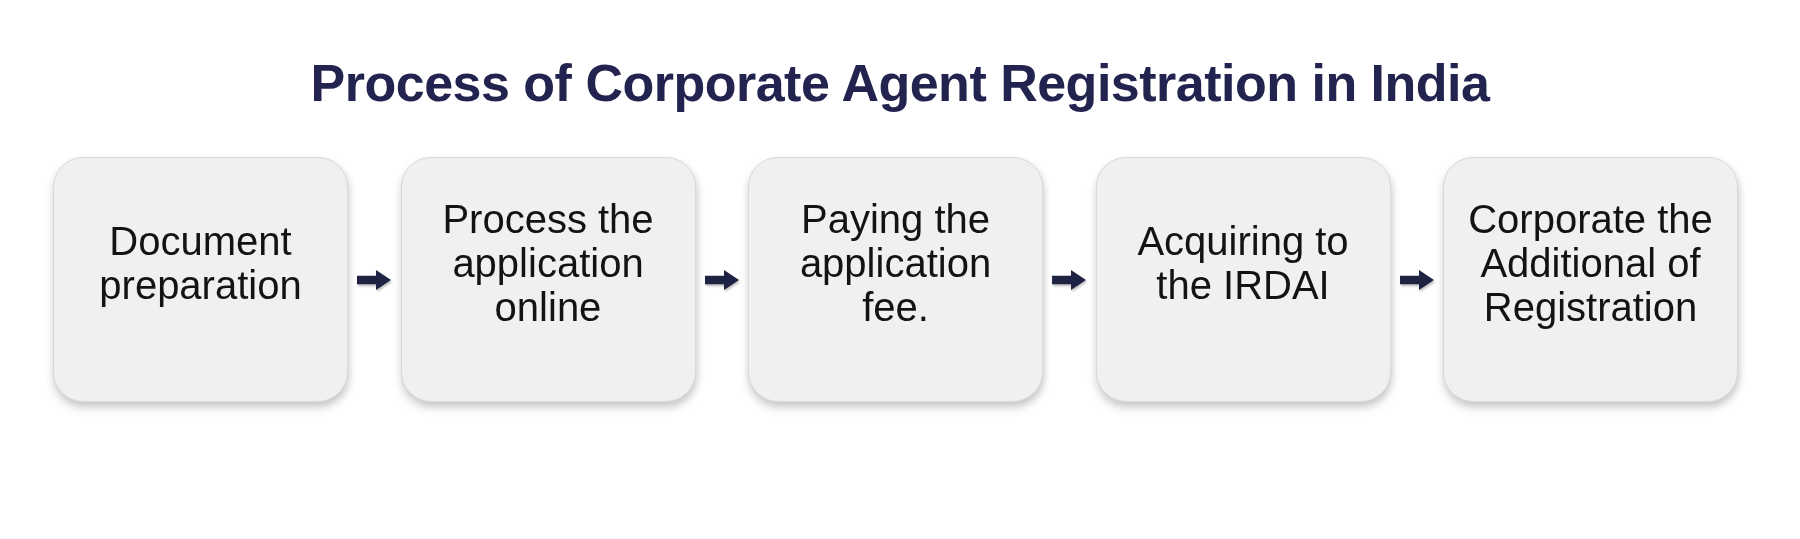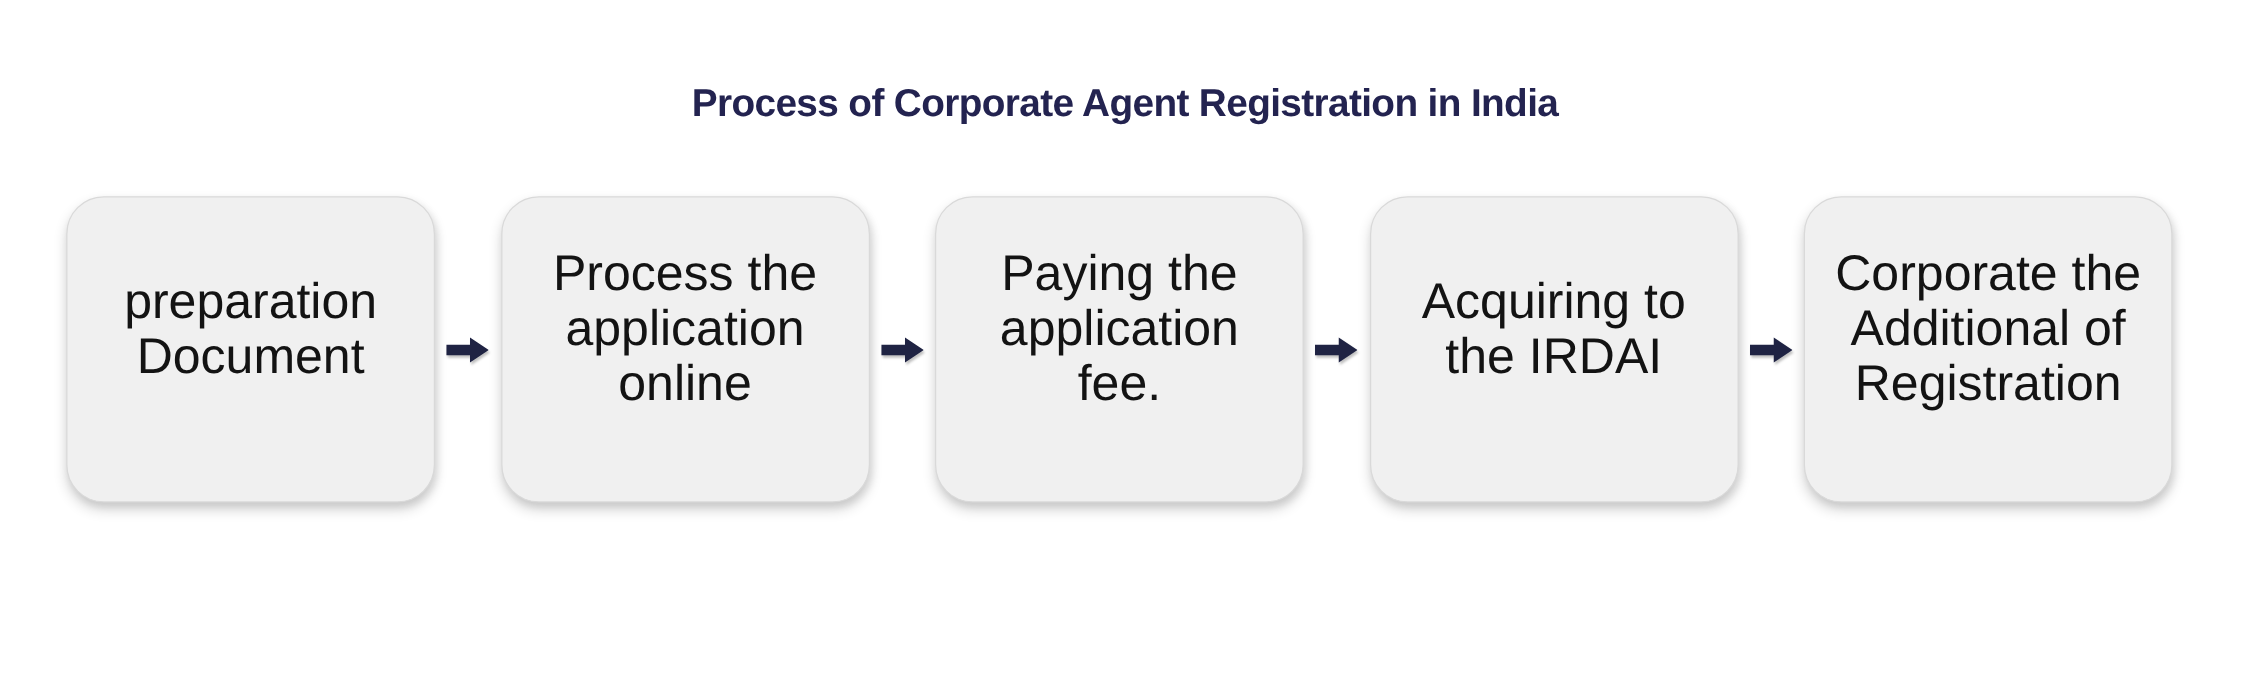--- a/index.html
+++ b/index.html
@@ -11,21 +11,21 @@
     overflow: hidden;
   }
   .page {
     width: 100%;
     height: 100%;
     box-sizing: border-box;
   }
   .title {
     margin: 57px 40px 0;
     text-align: center;
-    font-size: 31px;
+    font-size: 52px;
     line-height: 52px;
     font-weight: 700;
     letter-spacing: -0.5px;
     color: var(--title-color, #232350);
   }
   .flow-row {
     margin-top: 48px;
     padding: 0 62px 0 53px;
     height: 245px;
     display: flex;
@@ -62,22 +62,22 @@
     filter: drop-shadow(1px 2px 1px rgba(0, 0, 0, 0.25));
   }
 </style>
 </head>
 <body>
 
 <div class="page">
   <h1 class="title">Process of Corporate Agent Registration in India</h1>
   <div class="flow-row" id="flow-row">
       <div class="step-box">
+        <div class="step-line">Document</div>
         <div class="step-line">preparation</div>
-        <div class="step-line">Document</div>
       </div>
       <svg viewBox="0 0 34 24" class="arrow">
         <path d="M0 7.8 L19 7.8 L19 2 L34 12 L19 22 L19 16.2 L0 16.2 Z" fill="currentColor"></path>
       </svg>
       <div class="step-box">
         <div class="step-line">Process the</div>
         <div class="step-line">application</div>
         <div class="step-line">online</div>
       </div>
       <svg viewBox="0 0 34 24" class="arrow">

